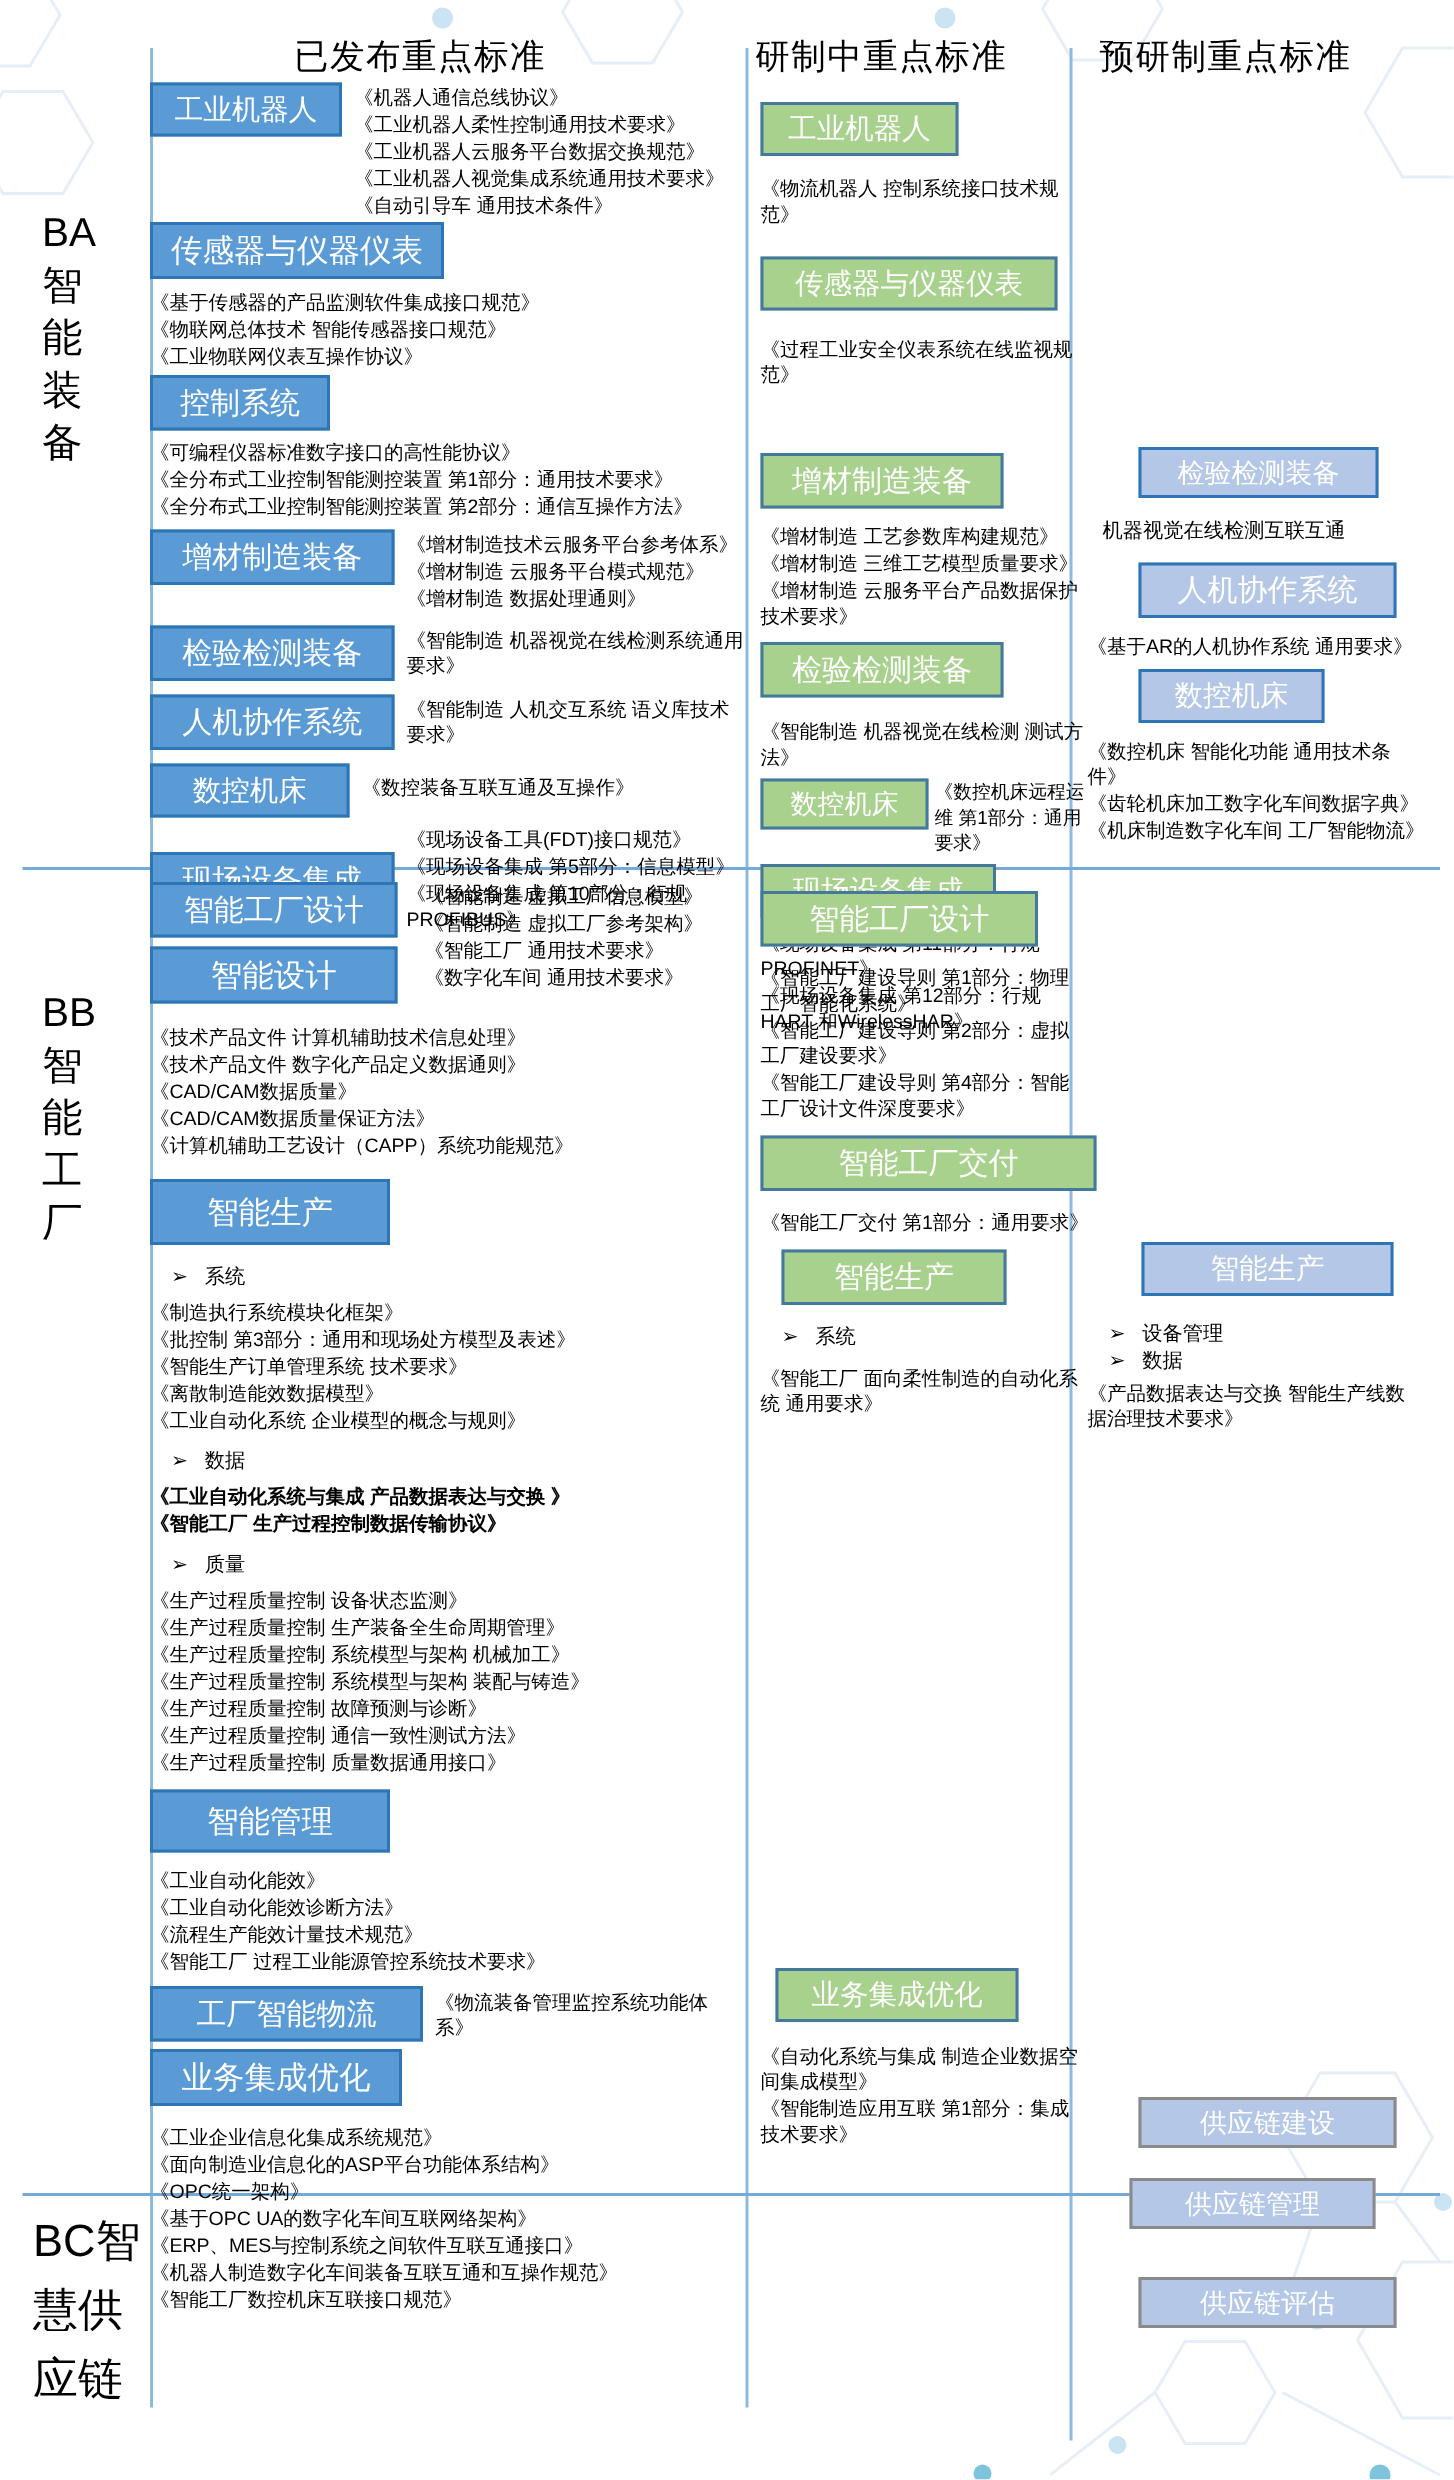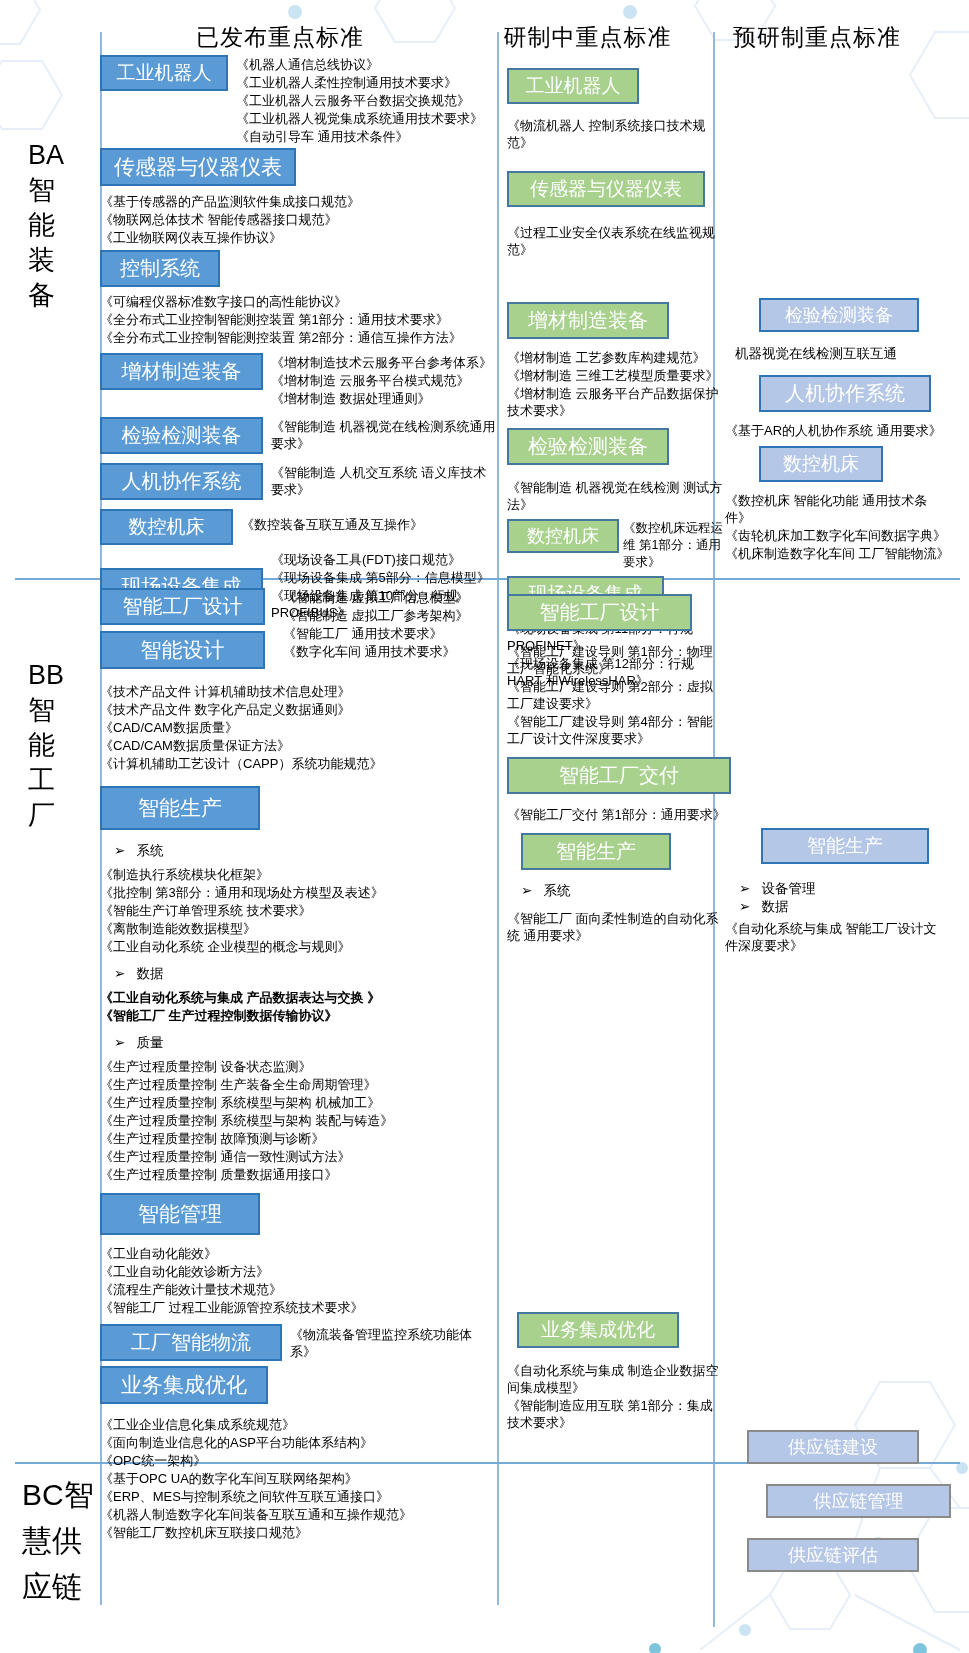--- a/index.html
+++ b/index.html
@@ -292,23 +292,23 @@
       </div>
   </div>
 
   <div class="cell" style="left:713px;top:828px;width:256px;padding-left:12px;box-sizing:border-box;">
     <div class="box b-light" style="width:168px;font-size:19px;margin-left:36px;">智能生产</div>
     <div style="margin-top:16px;">
         <div class="bullet">➢   设备管理</div>
         <div class="bullet">➢   数据</div>
       </div>
     <div class="lst" style="margin-top:4px;width:220px;">
-        <div class="li">《自动化系统与集成 智能工厂设计文件深度要求》</div>
-      </div>
-  </div>
-
-  <div class="cell" style="left:713px;top:1424px;width:256px;box-sizing:border-box;">
+        <div class="li">《产品数据表达与交换 智能生产线数据治理技术要求》</div>
+      </div>
+  </div>
+
+  <div class="cell" style="left:713px;top:1392px;width:256px;padding-left:12px;box-sizing:border-box;">
     <div class="box b-gray" style="width:172px;font-size:18px;margin-left:34px;margin-top:6px;">供应链建设</div>
-    <div class="box b-gray" style="width:185px;font-size:18px;margin-left:53px;margin-top:20px;">供应链管理</div>
-    <div class="box b-gray" style="width:172px;font-size:18px;margin-left:34px;margin-top:20px;">供应链评估</div>
+    <div class="box b-gray" style="width:164px;font-size:18px;margin-left:28px;margin-top:20px;">供应链管理</div>
+    <div class="box b-gray" style="width:172px;font-size:18px;margin-left:34px;margin-top:32px;">供应链评估</div>
   </div>
 
 </div>
 
 </body></html>

